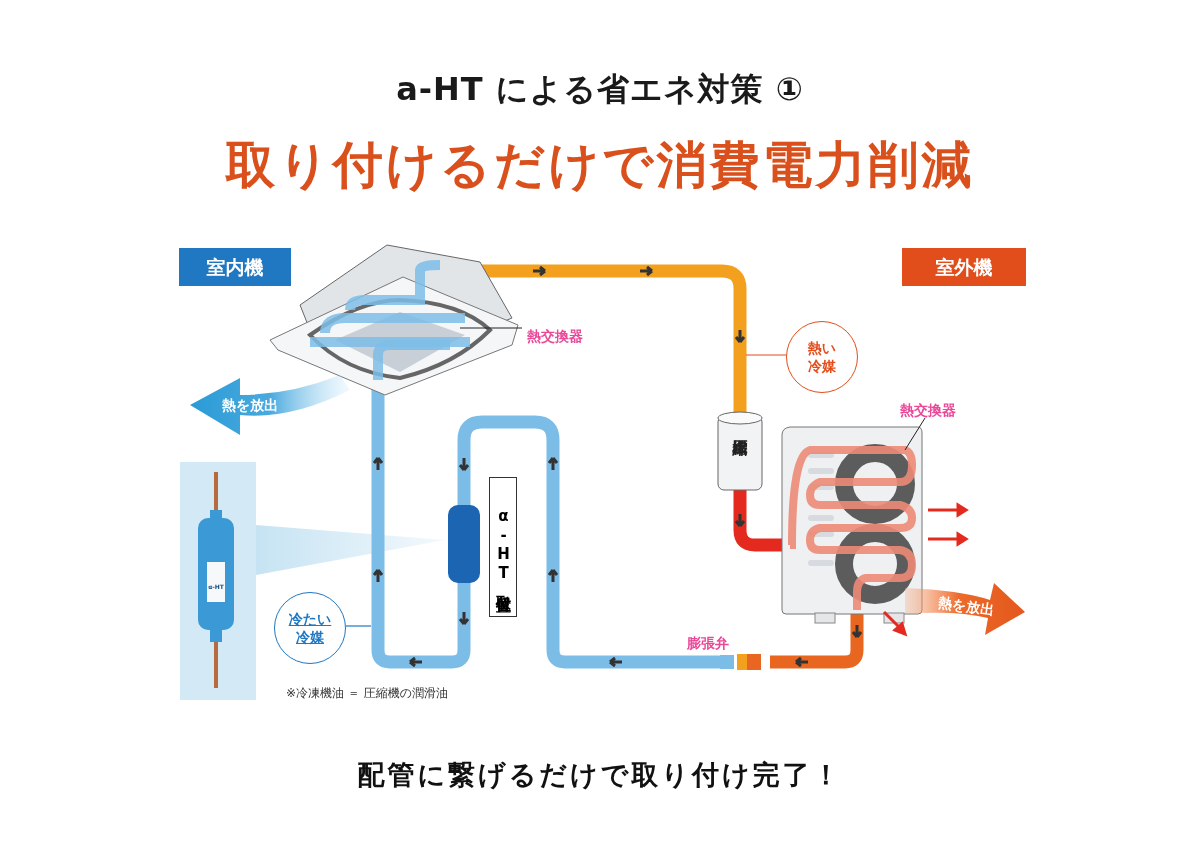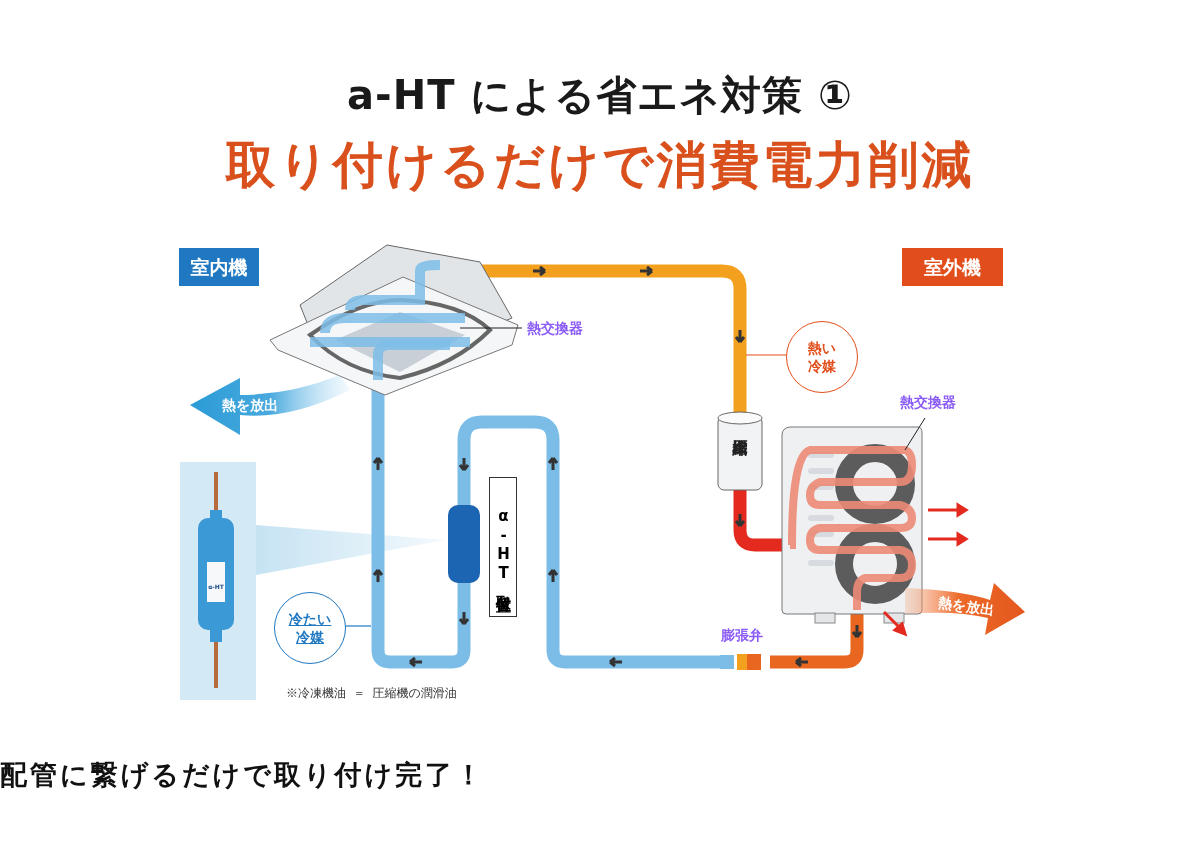--- a/index.html
+++ b/index.html
@@ -1,28 +1,28 @@
 <!DOCTYPE html>
 <html><head>
 <meta charset="utf-8">
 <style>
   html, body { margin:0; padding:0; background:#ffffff; }
   body { width:1200px; height:849px; position:relative; overflow:hidden;
          font-family:"DejaVu Sans", sans-serif; }
   .abs { position:absolute; }
-  .subtitle { left:0; width:1200px; top:68px; text-align:center; font-size:40px;
+  .subtitle { left:0; width:1200px; top:68px; text-align:center; font-size:32px;
               font-weight:bold; color:#1a1a1a; letter-spacing:1px; }
   .title { left:0; width:1200px; top:132px; text-align:center; font-size:50px;
            font-weight:bold; color:#d9501c; letter-spacing:3px; }
-  .footer { left:0; width:1200px; top:757px; text-align:left; font-size:27px;
+  .footer { left:0; width:1200px; top:757px; text-align:center; font-size:27px;
             font-weight:bold; color:#111; letter-spacing:3px; }
   .tag { color:#fff; font-weight:bold; font-size:19px; text-align:center; line-height:38px; }
-  .tag-in { left:179px; top:248px; width:80px; height:38px; background:#1f78c1; }
-  .tag-out { left:902px; top:248px; width:101px; height:38px; background:#e24e1b; }
-  .lbl { font-size:14px; font-weight:bold; color:#8b5cf6; white-space:nowrap; }
+  .tag-in { left:179px; top:248px; width:112px; height:38px; background:#1f78c1; }
+  .tag-out { left:902px; top:248px; width:124px; height:38px; background:#e24e1b; }
+  .lbl { font-size:14px; font-weight:bold; color:#ec4899; white-space:nowrap;margin-top:8px; }
   .small { font-size:12px; color:#333; white-space:nowrap; }
   .circle { border-radius:50%; display:flex; align-items:center; justify-content:center;
             text-align:center; font-weight:bold; font-size:14px; line-height:18px; background:#fff; }
   .vbox { border:1.5px solid #333; background:#fff; font-weight:bold; font-size:15px;
           display:flex; flex-direction:column; align-items:center; justify-content:center; line-height:17px; }
   .vtext { writing-mode:vertical-rl; text-orientation:upright; letter-spacing:1px; }
   .comp-text { writing-mode:vertical-rl; text-orientation:upright; font-weight:bold; font-size:15px; color:#222; }
   .arrow-text { color:#fff; font-weight:bold; font-size:14px; white-space:nowrap; }
 </style>
 </head>
@@ -149,33 +149,33 @@
   </g>
 </svg>
 
 <div class="abs tag tag-in">室内機</div>
 <div class="abs tag tag-out">室外機</div>
 
 <div class="abs lbl" style="left:527px;top:320px;">熱交換器</div>
 <div class="abs lbl" style="left:900px;top:394px;">熱交換器</div>
 <div class="abs arrow-text" style="left:222px;top:397px;">熱を放出</div>
 <div class="abs arrow-text" style="left:938px;top:598px;transform:rotate(8deg);">熱を放出</div>
-<div class="abs lbl" style="left:721px;top:627px;">膨張弁</div>
+<div class="abs lbl" style="left:687px;top:627px;">膨張弁</div>
 <div class="abs comp-text" style="left:730px;top:428px;">圧縮機</div>
 
 <div class="abs circle" style="left:786px;top:321px;width:70px;height:70px;border:1.5px solid #e24e1b;color:#e24e1b;">
   <div><span>熱い</span><br><span>冷媒</span></div>
 </div>
 
 <div class="abs circle" style="left:274px;top:592px;width:70px;height:70px;border:1.5px solid #1f78c1;color:#1f78c1;text-decoration:underline;">
   <div><span>冷たい</span><br><span>冷媒</span></div>
 </div>
 
 <div class="abs vbox" style="left:489px;top:477px;width:26px;height:138px;">
   <span class="vtext">α-HT</span>
   <span class="vtext">取付位置</span>
 </div>
 
 <div class="abs" style="left:207px;top:583px;width:18px;text-align:center;font-size:6px;font-weight:bold;color:#1b4f8a;">α-HT</div>
 
-<div class="abs small" style="left:286px;top:685px;font-family:Liberation Mono, monospace;">※冷凍機油 ＝ 圧縮機の潤滑油</div>
+<div class="abs small" style="left:286px;top:685px;">※冷凍機油 ＝ 圧縮機の潤滑油</div>
 
 <div class="abs footer">配管に繋げるだけで取り付け完了！</div>
 
 </body></html>

